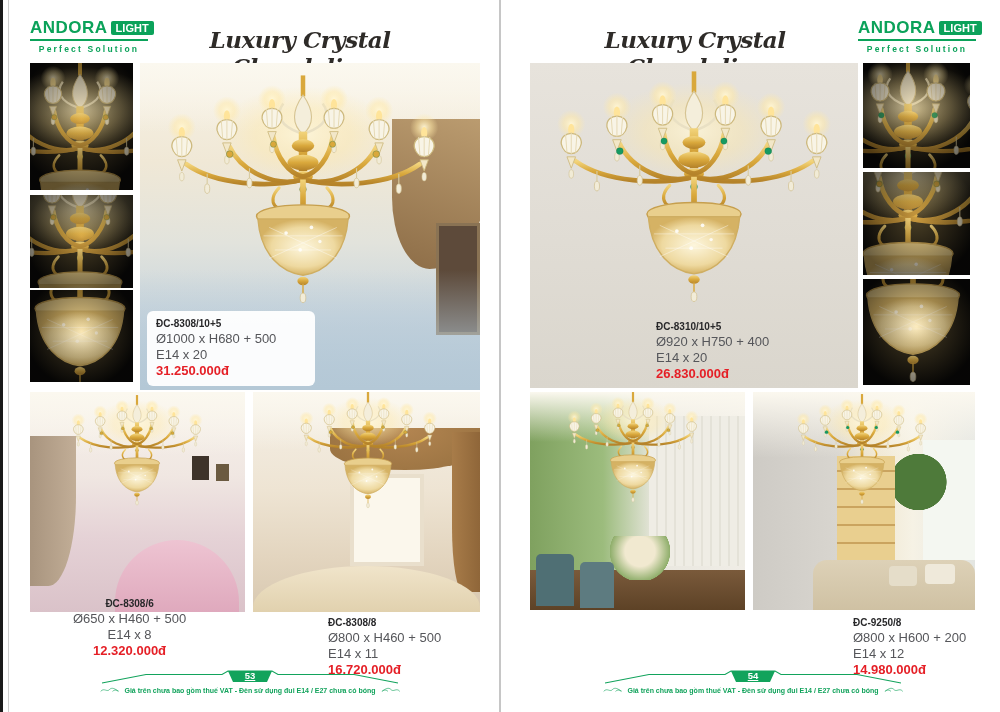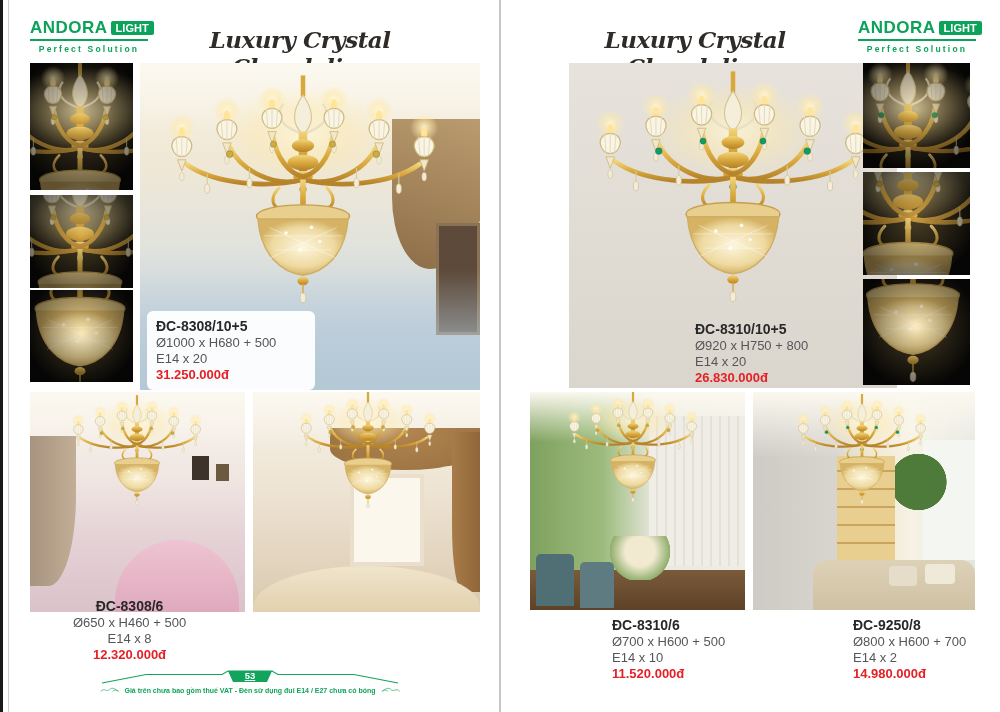--- a/index.html
+++ b/index.html
@@ -47,21 +47,21 @@
   .scene-rliv  { background:linear-gradient(90deg,#cecbc5 0%,#d8d5cf 38%,#efe6cf 52%,#f6f2e5 72%,#e3e5e1 100%); }
 
   .ceiling { position:absolute; top:0; left:0; right:0;
              background:linear-gradient(180deg,#fbf8ef,rgba(251,248,239,0)); }
   .shape { position:absolute; }
 
   
   .info-box { position:absolute; background:rgba(255,255,255,.94); border-radius:6px;
               padding:7px 10px 8px 9px; }
   .info { position:absolute; }
-  .code  { font-size:14px; font-weight:bold; color:#28282a; line-height:1.16; }
+  .code  { font-size:10px; font-weight:bold; color:#28282a; line-height:1.16; }
   .spec  { font-size:13px; color:#55565a; line-height:1.16; margin-top:1px; }
   .price { font-size:13px; font-weight:bold; color:#e51f26; margin-top:1px; }
 
   
   .footer { position:absolute; width:300px; height:34px; }
   .ribbon-svg { position:absolute; left:0; top:0; }
   .page-num { position:absolute; left:50%; transform:translateX(-50%); top:0;
               color:#fff; background:transparent; font-size:9.5px; font-weight:bold; line-height:12px;text-decoration:underline; }
   .foot-row { position:absolute; top:15px; left:0; width:100%;
               display:flex; justify-content:center; align-items:center; gap:5px; }
@@ -227,20 +227,26 @@
           <use href="#chand"></use>
         </svg>
     </div>
 
     <div class="info" style="left:73px; top:598px;text-align:center;">
       <div class="code">ĐC-8308/6</div>
       <div class="spec">Ø650 x H460 + 500</div>
       <div class="spec">E14 x 8</div>
       <div class="price">12.320.000đ</div>
     </div>
+    <div class="info" style="left:328px; top:617px;">
+      <div class="code">ĐC-8308/8</div>
+      <div class="spec">Ø800 x H460 + 500</div>
+      <div class="spec">E14 x 11</div>
+      <div class="price">16.720.000đ</div>
+    </div>
 
     <div class="footer" style="left:100px; top:670px;">
       <svg class="ribbon-svg" width="300" height="16" viewBox="0 0 300 16">
           <use href="#ribbon"></use>
         </svg>
       <span class="page-num">53</span>
       <div class="foot-row">
         <svg width="28" height="10" viewBox="0 0 28 10">
             <use href="#swirl"></use>
           </svg>
@@ -260,27 +266,27 @@
 
     <div class="logo" style="left:358px; top:18px;">
       <div class="logo-row">
         <span class="logo-andora">ANDORA</span>
         <span class="logo-light">LIGHT</span>
       </div>
       <div class="logo-underline"></div>
       <div class="logo-tagline">Perfect Solution</div>
     </div>
 
-    <div class="scene scene-rmain" style="left:30px; top:63px; width:328px; height:325px;margin-left:39px; --gem:#159a62;">
+    <div class="scene scene-rmain" style="left:30px; top:63px; width:328px; height:325px; --gem:#159a62;">
       <svg class="ch" style="left:7px; top:8px;" width="314" height="243" viewBox="0 0 220 170">
           <use href="#chand"></use>
         </svg>
       <div class="info" style="left:126px; top:258px;">
         <div class="code">ĐC-8310/10+5</div>
-        <div class="spec">Ø920 x H750 + 800</div>
+        <div class="spec">Ø920 x H750 + 400</div>
         <div class="spec">E14 x 20</div>
         <div class="price">26.830.000đ</div>
       </div>
     </div>
 
     <div class="thumb" style="left:363px; top:63px; width:107px; height:105px; --gem:#159a62;">
       <svg class="zoomed" style="left:-95px; top:-10px;" width="280" height="216" viewBox="0 0 220 170">
           <use href="#chand"></use>
         </svg>
     </div>
@@ -312,27 +318,36 @@
       <div class="shape" style="right:0; top:48px; width:52px; height:120px; background:#f4f7f1;"></div>
       <div class="shape" style="right:28px; top:62px; width:52px; height:70px; background:radial-gradient(circle at 45% 40%, #4e7a3a 55%, rgba(0,0,0,0) 56%);"></div>
       <div class="shape" style="left:60px; right:0; bottom:0; height:50px; background:linear-gradient(#ddd1b7,#cfc1a3); border-radius:14px 14px 0 0;"></div>
       <div class="shape" style="right:20px; bottom:26px; width:30px; height:20px; background:#efe9da; border-radius:4px;"></div>
       <div class="shape" style="right:58px; bottom:24px; width:28px; height:20px; background:#e5ddc9; border-radius:4px;"></div>
       <svg class="ch" style="left:34px; top:2px;" width="150" height="116" viewBox="0 0 220 170">
           <use href="#chand"></use>
         </svg>
     </div>
 
-    <div class="info" style="left:112px; top:617px;">
-      <div class="code">ĐC-8310/6</div>
-      <div class="spec">Ø700 x H600 + 500</div>
-      <div class="spec">E14 x 10</div>
-      <div class="price">11.520.000đ</div>
-    </div>
     <div class="info" style="left:353px; top:617px;">
       <div class="code">ĐC-9250/8</div>
-      <div class="spec">Ø800 x H600 + 700</div>
-      <div class="spec">E14 x 2</div>
+      <div class="spec">Ø800 x H600 + 200</div>
+      <div class="spec">E14 x 12</div>
       <div class="price">14.980.000đ</div>
     </div>
 
+    <div class="footer" style="left:103px; top:670px;">
+      <svg class="ribbon-svg" width="300" height="16" viewBox="0 0 300 16">
+          <use href="#ribbon"></use>
+        </svg>
+      <span class="page-num">54</span>
+      <div class="foot-row">
+        <svg width="28" height="10" viewBox="0 0 28 10">
+            <use href="#swirl"></use>
+          </svg>
+        <span class="foot-note">Giá trên chưa bao gồm thuế VAT - Đèn sử dụng đui E14 / E27 chưa có bóng</span>
+        <svg width="28" height="10" viewBox="0 0 28 10" style="transform:scaleX(-1);">
+            <use href="#swirl"></use>
+          </svg>
+      </div>
+    </div>
   </div>
 </div>
 
 </body></html>

